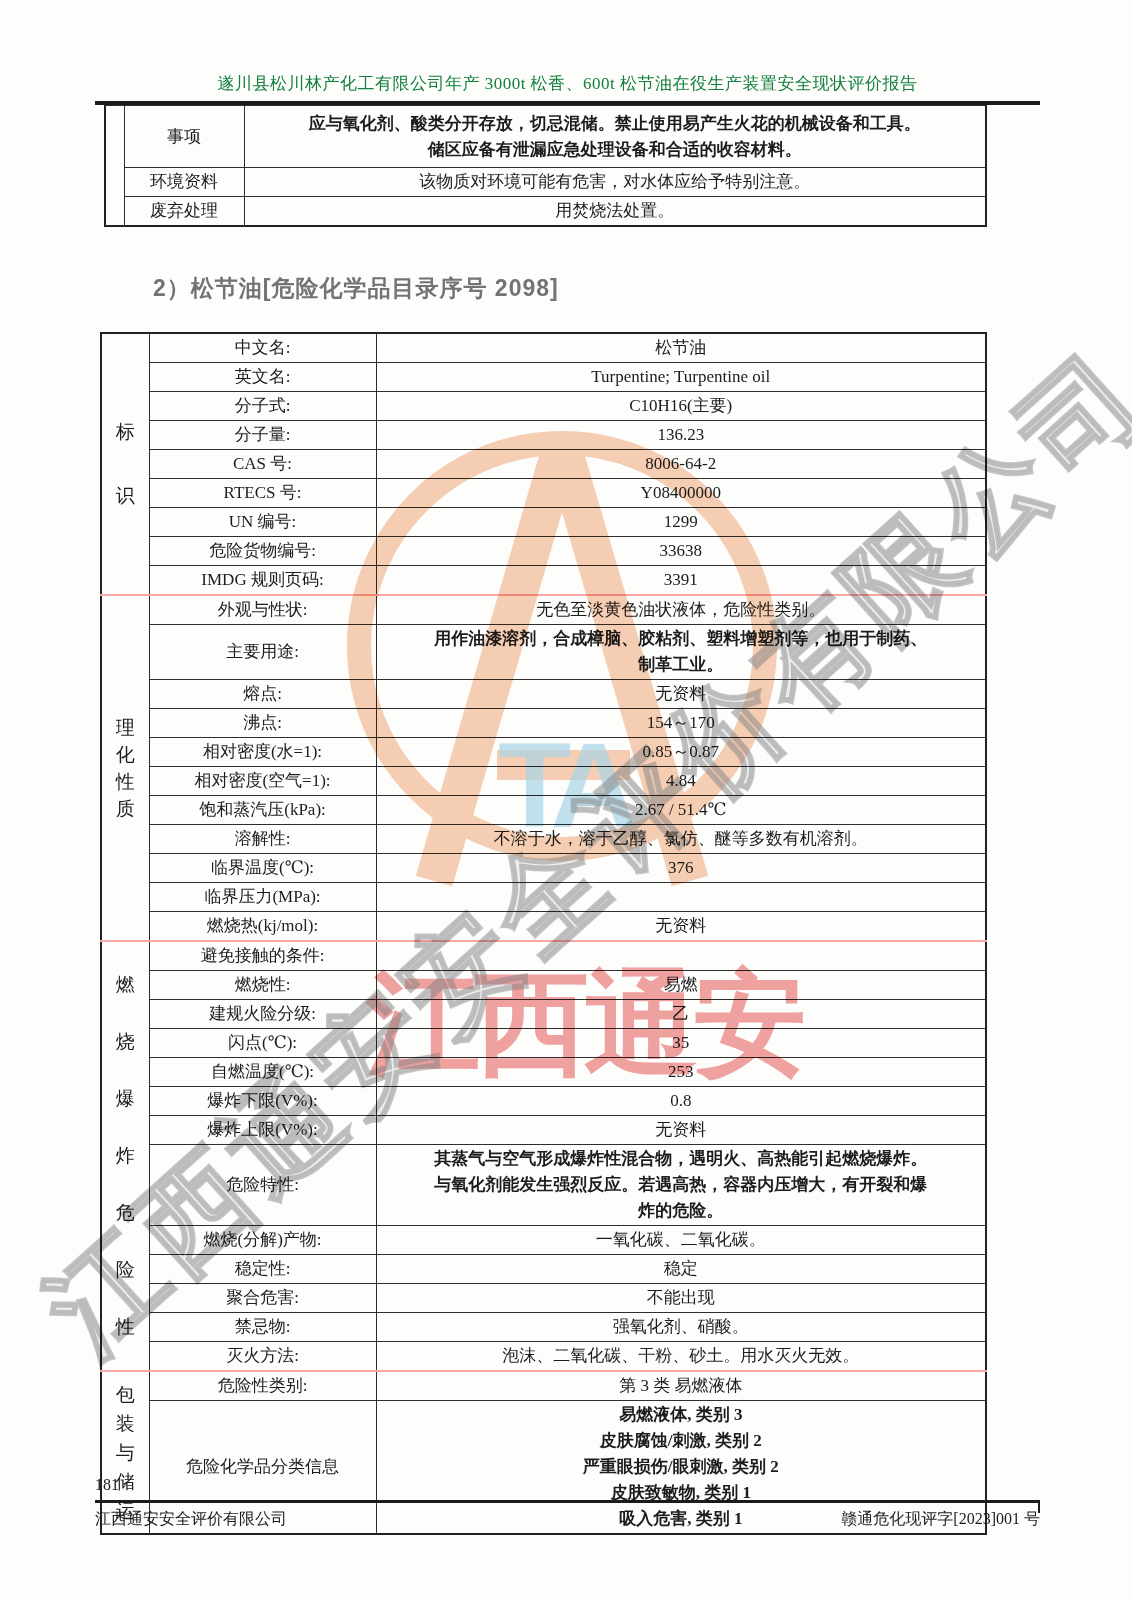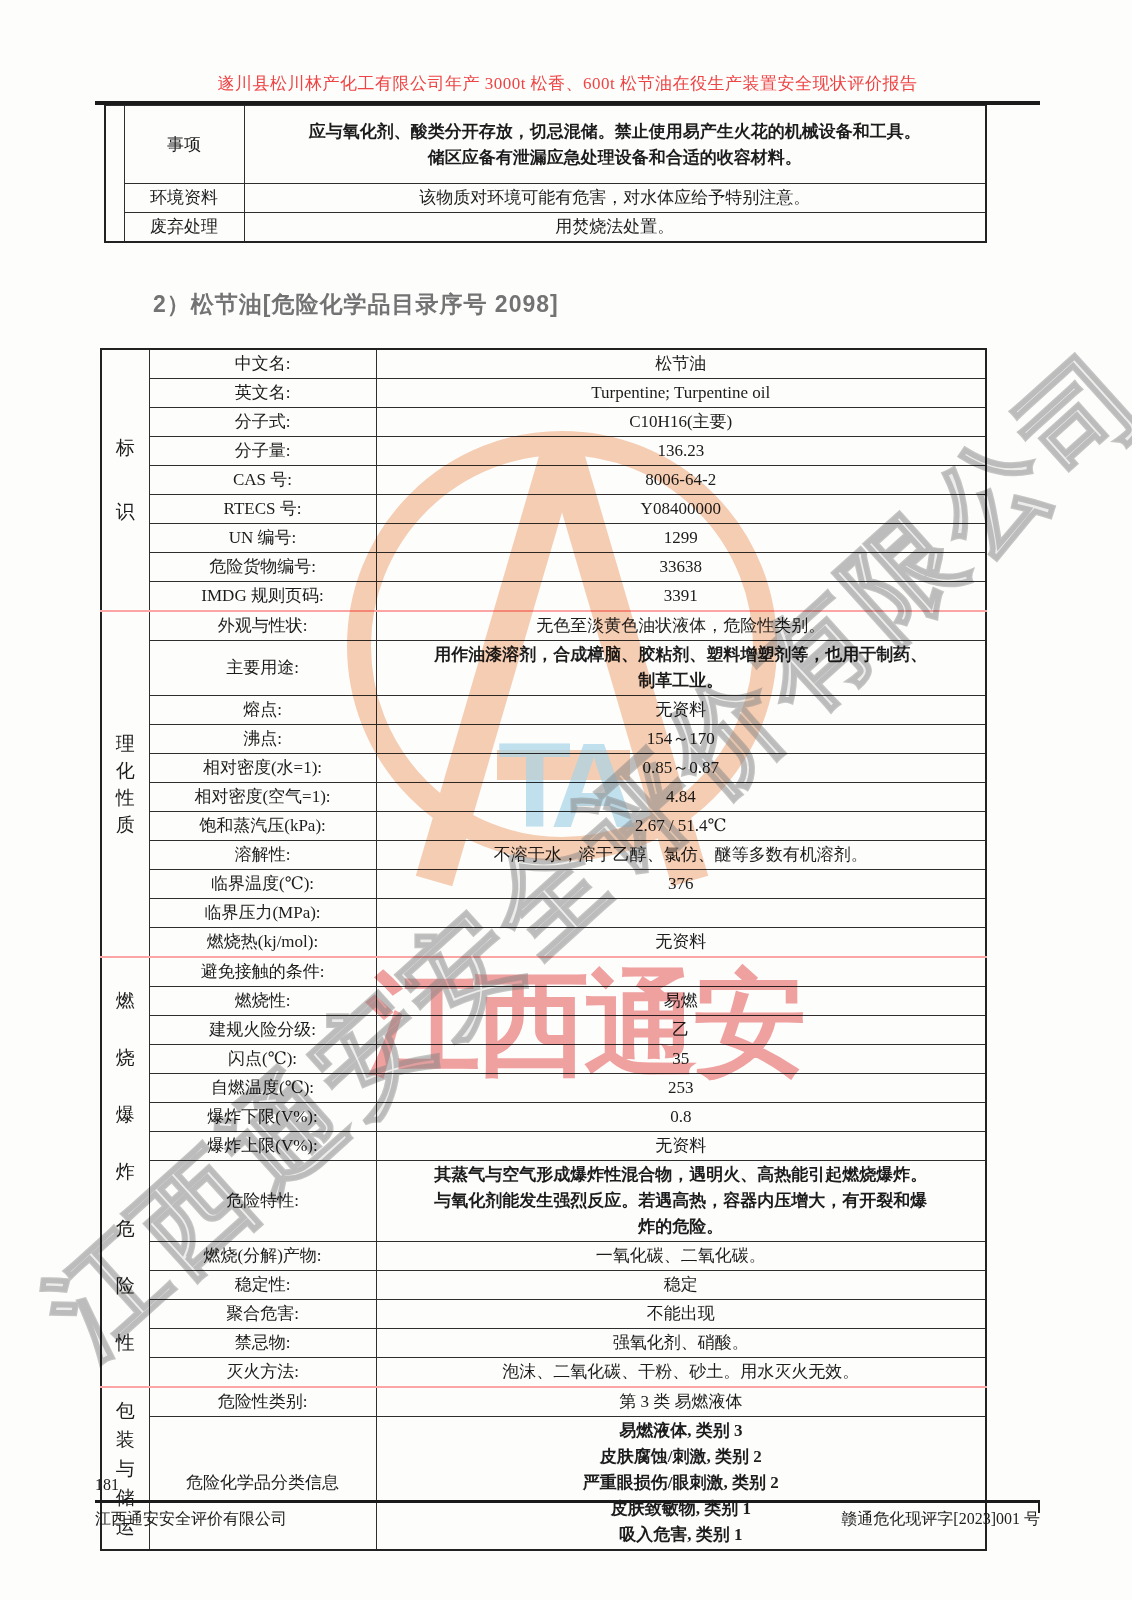--- a/index.html
+++ b/index.html
@@ -5,30 +5,30 @@
   * { margin:0; padding:0; box-sizing:border-box; }
   html,body { background:#9a9a9a; }
   .page {
     position:relative; width:1132px; height:1600px; background:#fdfdfc;
     overflow:hidden; margin:0 auto;
     font-family:"Liberation Serif","DejaVu Serif",serif; color:#1c1c1c;
   }
   .content { position:relative; z-index:1; padding:72px 92px 0 95px; }
 
   
-  .doc-header { text-align:center; font-size:17px; letter-spacing:0.5px; color:#ef4444; }
+  .doc-header { text-align:center; font-size:17px; letter-spacing:0.5px; color:#15803d; }
   .header-rule { height:4px; background:#1b1b1b; margin-top:6px; width:945px; }
 
   
   table { border-collapse:collapse; table-layout:fixed; }
   td { border:1px solid #2e2e2e; text-align:center; vertical-align:middle;
        font-size:17px; line-height:26px; padding:1px 6px; }
   .top-table { width:881px; margin-left:9px; border:2px solid #222; border-top:none; }
   .top-table tr { height:29px; }
-  .top-table tr:first-child { height:78px; }
+  .top-table tr:first-child { height:62px; }
   .tt-empty { padding:0; }
 
   
   .section-title { margin:46px 0 28px 58px; font-size:23px; font-weight:bold;
     font-family:"Liberation Sans","DejaVu Sans",sans-serif; letter-spacing:1px; color:#737373; }
 
   
   .main-table { width:885px; margin-left:5px; border:2px solid #222; }
   .main-table tr { height:26px; }
   .main-table tr.sec-start td { border-top:2px solid #fca5a5; }

